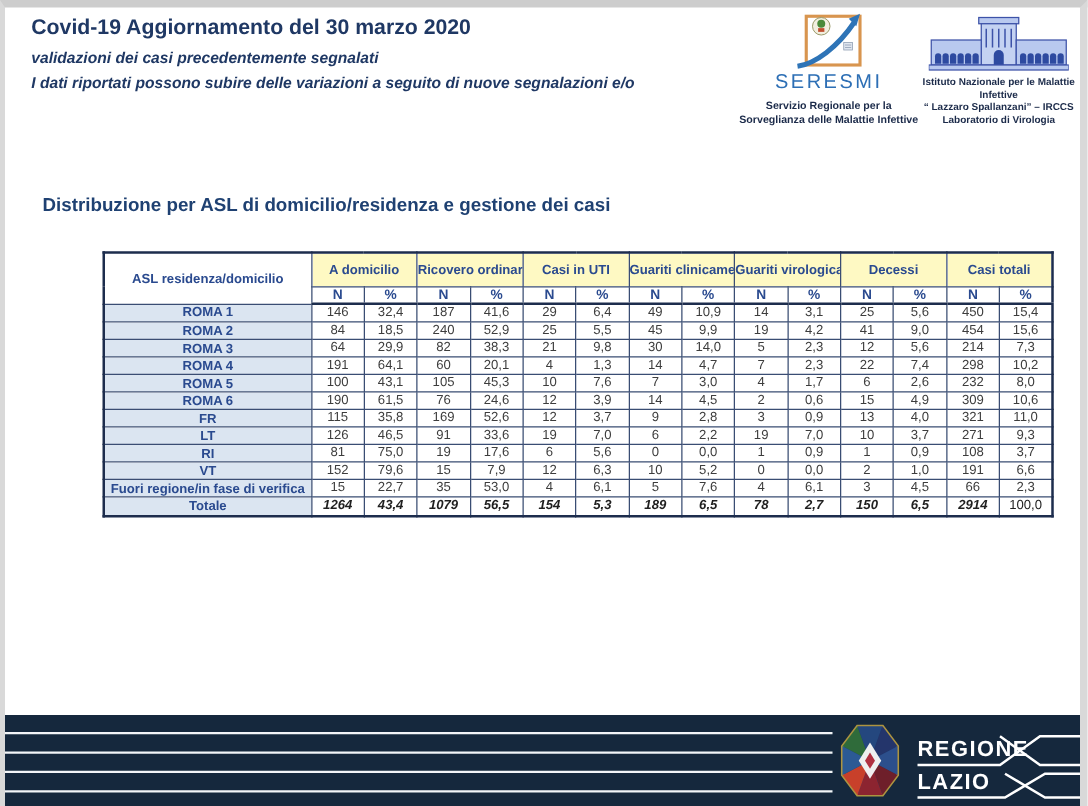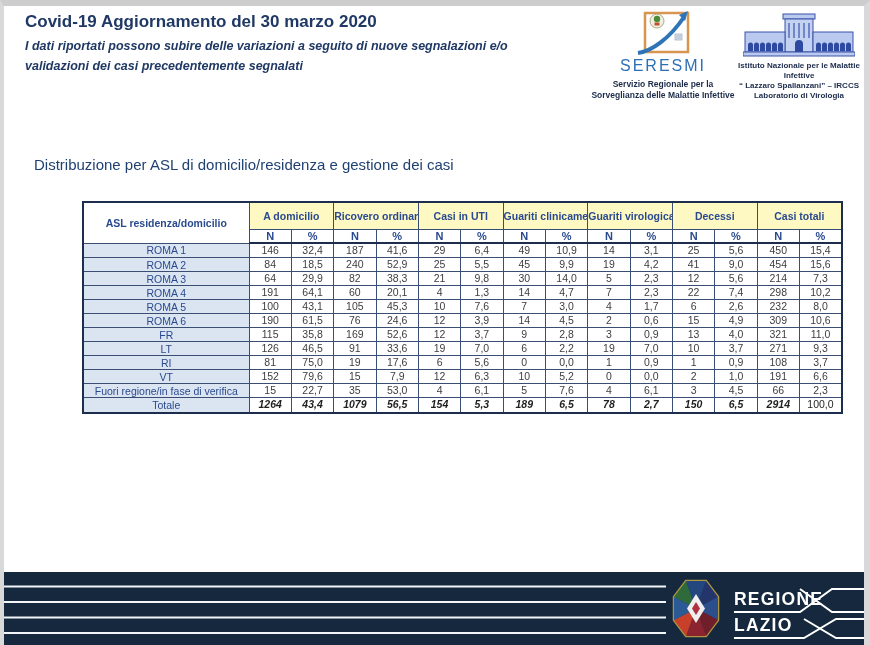--- a/index.html
+++ b/index.html
@@ -20,43 +20,43 @@
   }
   .logo-block { position:absolute; text-align:center; }
   .seresmi { left:578px; top:4px; width:162px; }
   .seresmi .word { font-size:16px; letter-spacing:2px; color:var(--accent-blue,#2d6fb5); margin-top:1px; }
   .cap { font-size:8.5px; font-weight:bold; color:#1c2b4a; line-height:10.5px; margin-top:4px; }
   .spallanzani { left:724px; top:6px; width:142px; }
   .spallanzani .cap { font-size:8px; line-height:10px; margin-top:3px; }
   .logo-block svg { display:block; margin:0 auto; }
   .section-title {
     position:absolute; left:30px; top:150px;
-    font-size:15px; font-weight:normal; color:#1f4172;
+    font-size:15px; font-weight:bold; color:#1f4172;
   }
   .table-wrap { position:absolute; left:30px; top:195px; width:809px;padding-left:48px; }
   table { width:100%; border-collapse:collapse; table-layout:fixed; border:2px solid var(--border-dark,#1d2d4d); }
   th, td { border:1px solid var(--border-inner,#3a4d73); text-align:center; vertical-align:middle; overflow:hidden; white-space:nowrap; }
   th.corner { font-size:10.5px; font-weight:bold; color:var(--header-text,#2a4a8f); background:#fff; }
   th.g { font-size:10.5px; font-weight:bold; color:var(--header-text,#2a4a8f); height:27px; line-height:12px; background:#fef9c3; }
   th.s { font-size:11px; font-weight:bold; color:var(--header-text,#2a4a8f); height:14px; border-bottom:2px solid var(--border-dark,#1d2d4d); background:#fff; }
-  tbody th.lbl { font-size:10.5px; font-weight:normal; color:var(--header-text,#2a4a8f); background:var(--label-bg,#dbe5f1); height:14px; }
+  tbody th.lbl { font-size:10.5px; font-weight:bold; color:var(--header-text,#2a4a8f); background:var(--label-bg,#dbe5f1); height:14px; }
   tbody td { font-size:10.5px; color:#3d3d3d; height:14px; line-height:13px; background:#fff; }
   tbody tr.total td { font-weight:bold; font-style:italic; color:#1f1f1f; height:15px; }
   tbody tr.total td.plain { font-weight:normal; font-style:normal; }
   .footer { position:absolute; left:-4px; bottom:0; width:870px; height:73px; background:var(--footer-navy,#15283d); }
   .footer svg { display:block; }
   .footer text { font-family:"Liberation Sans", sans-serif; font-weight:bold; fill:#ffffff; letter-spacing:1.2px; }
 </style>
 </head>
 <body>
 
 <div class="title">Covid-19  Aggiornamento del 30 marzo 2020</div>
 <div class="subtitle">
+  <div>validazioni dei casi precedentemente segnalati</div>
   <div>I dati riportati possono subire delle variazioni a seguito di nuove segnalazioni e/o</div>
-  <div>validazioni dei casi precedentemente segnalati</div>
 </div>
 
 <div class="logo-block seresmi">
   <svg width="58" height="46" viewBox="0 0 58 46">
     <rect x="11" y="3" width="43" height="39" fill="#ffffff" stroke="#d8954f" stroke-width="2.5"></rect>
     <path d="M4,43 C18,41 36,28 50,7" stroke="#2e74b7" stroke-width="4" fill="none"></path>
     <path d="M45,5 L54,1 L51,11 Z" fill="#2e74b7"></path>
     <circle cx="23" cy="11" r="7" fill="#f2efe0" stroke="#9a9a6a" stroke-width="0.8"></circle>
     <circle cx="23" cy="9" r="3.2" fill="#4a8a3a"></circle>
     <rect x="20.5" y="12.5" width="5" height="3" fill="#c05030"></rect>

